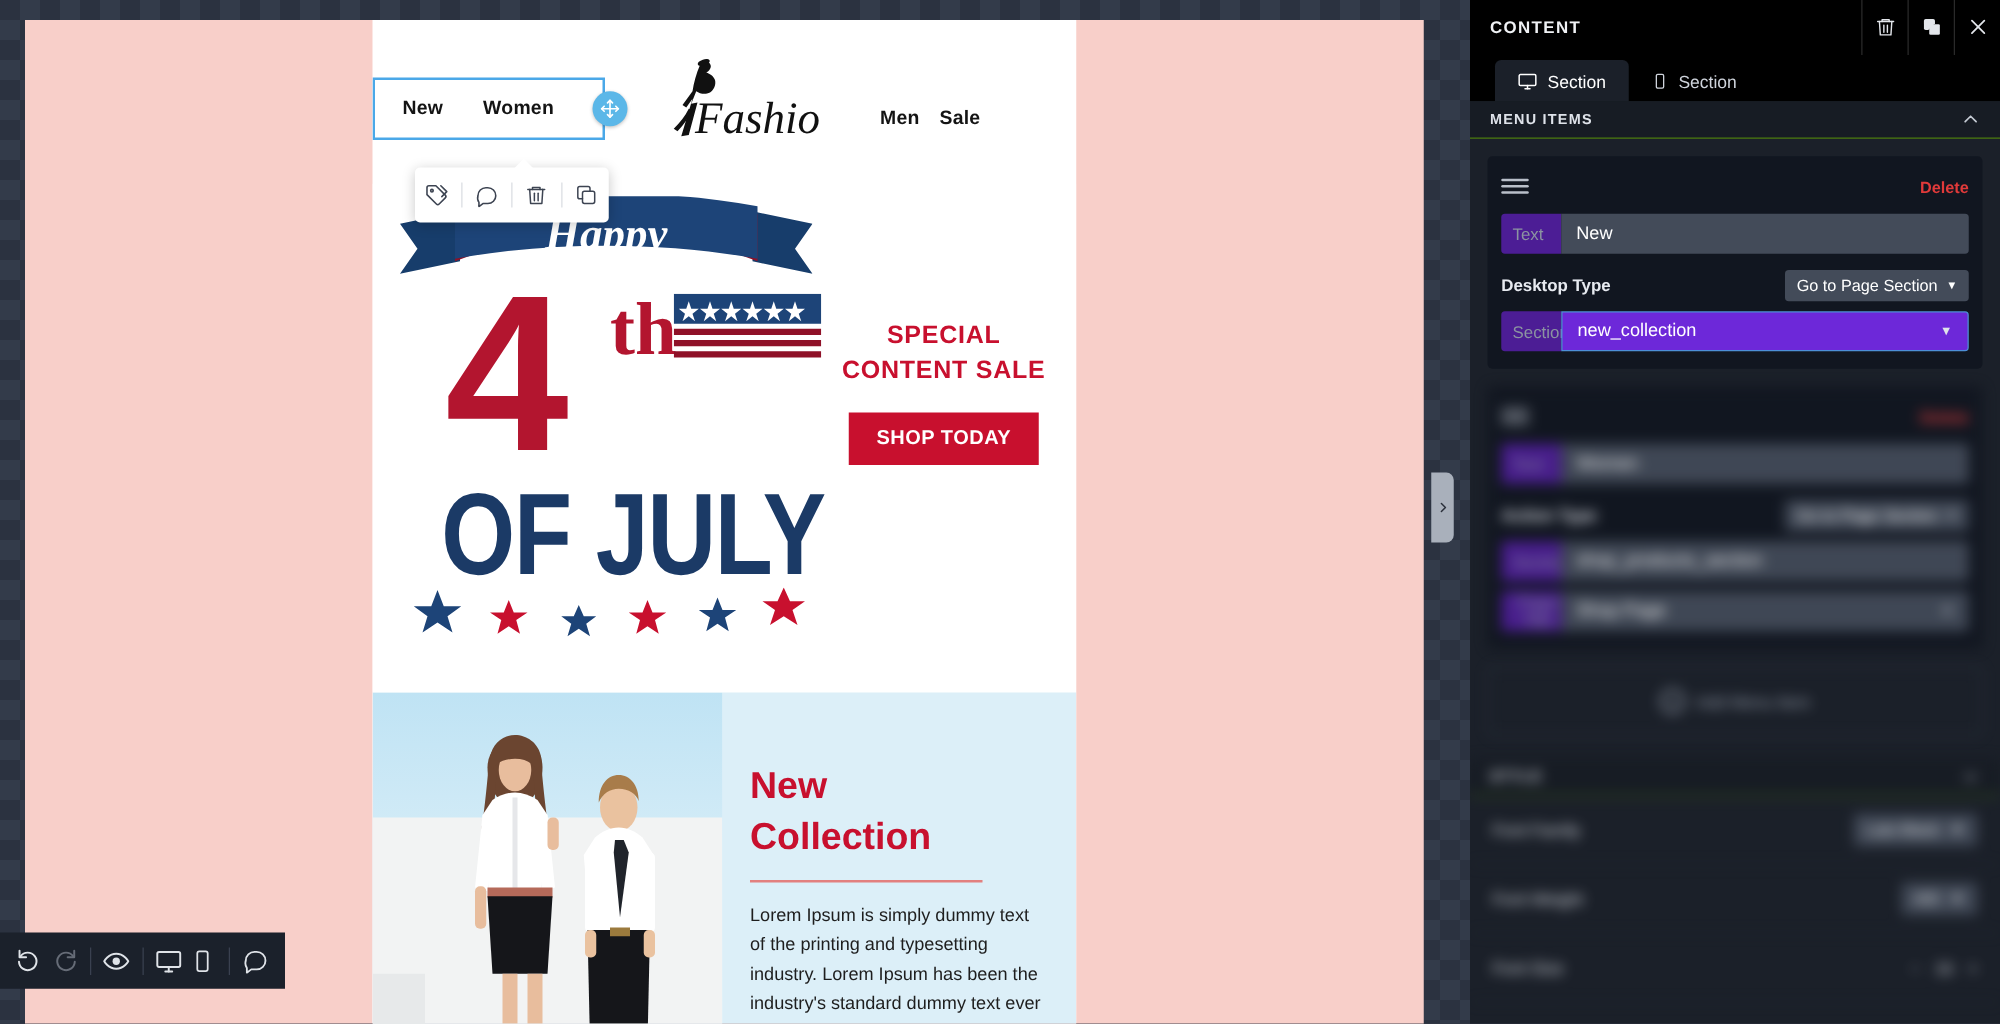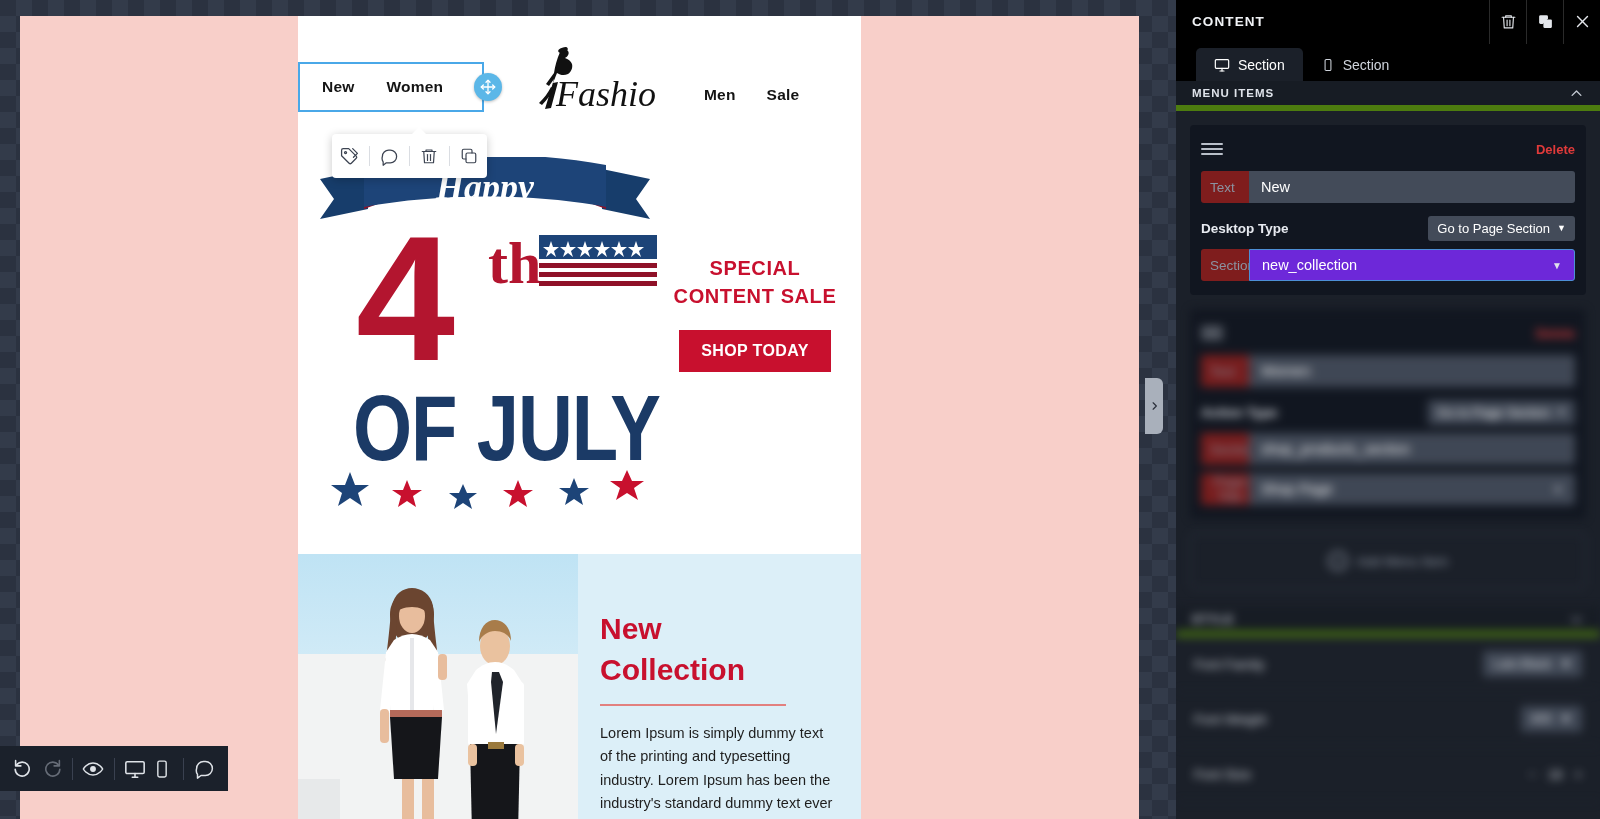--- a/index.html
+++ b/index.html
@@ -56,21 +56,21 @@
     background: #5bb7e8; display: flex; align-items: center; justify-content: center;
     box-shadow: 0 1px 3px rgba(0,0,0,.25);
     color: #fff;
   }
   .logo {
     position: absolute; left: 218px; top: 28px;
     width: 140px; height: 80px;
   }
   .nav-right {
     position: absolute; left: 406px; top: 70px;
-    display: flex; gap: 31px;
+    display: flex; gap: 16px;
   }
   .hr-red {
     position: absolute; left: 8px; top: 150px;
     width: 547px; height: 1px; background: #c8102e;
   }
 
   
   .elem-toolbar {
     position: absolute; left: 34px; top: 118px;
     width: 155px; height: 44px;
@@ -177,41 +177,41 @@
   .tabs { height: 37px; background: #000; display: flex; align-items: flex-end; padding-left: 20px; }
   .tab {
     height: 33px; padding: 0 18px; display: flex; align-items: center; gap: 8px;
     font-size: 14px; color: #cfd4dc; cursor: pointer;
     border-radius: 5px 5px 0 0;
   }
   .tab.active { background: #1b2029; color: #ffffff; }
 
   .section-header {
     height: 30px; background: #171c24; display: flex; align-items: center;
-    padding: 0 16px 0 16px; border-bottom: 6px solid #4d7c0f;
+    padding: 0 16px 0 16px; border-bottom: 1px solid #4d7c0f;
   }
   .section-header .sh-label {
     flex: 1; font-size: 11.5px; font-weight: 700; letter-spacing: 1px; color: #dfe3ea;
   }
   .section-header .chev { color: #c3c9d2; cursor: pointer; }
 
   .panel-body { position: absolute; top: 111px; left: 0; right: 0; bottom: 0; overflow: hidden; }
 
   .item-card {
     margin: 14px; background: #111620; border-radius: 4px; padding: 10px 11px 14px; text-align: center;
   }
   .item-card .row-top { display: flex; align-items: center; height: 28px; }
   .grip { width: 22px; display: flex; flex-direction: column; gap: 3px; cursor: grab; }
   .grip span { display: block; height: 2px; background: #b9bfc9; border-radius: 1px; }
   .delete-link {
     margin-left: auto; color: #e03a3a; font-size: 13px; font-weight: 600; cursor: pointer;
   }
   .field { display: flex; margin-top: 8px; height: 32px; }
   .field .flabel {
-    width: 48px; background: #7f1d1d; color: #8b93a1; font-size: 13.5px;
+    width: 48px; background: #4c1d95; color: #8b93a1; font-size: 13.5px;
     display: flex; align-items: center; padding-left: 9px;
     border-radius: 3px 0 0 3px;
   }
   .field .fvalue {
     flex: 1; background: #434b59; color: #ffffff; font-size: 14.5px;
     display: flex; align-items: center; padding-left: 12px;
     border: none; border-radius: 0 3px 3px 0; outline: none;
     font-family: "Liberation Sans", sans-serif;
   }
   .field.focused .fvalue { border: 1px solid #4d8fd6; background: #6d28d9; }

